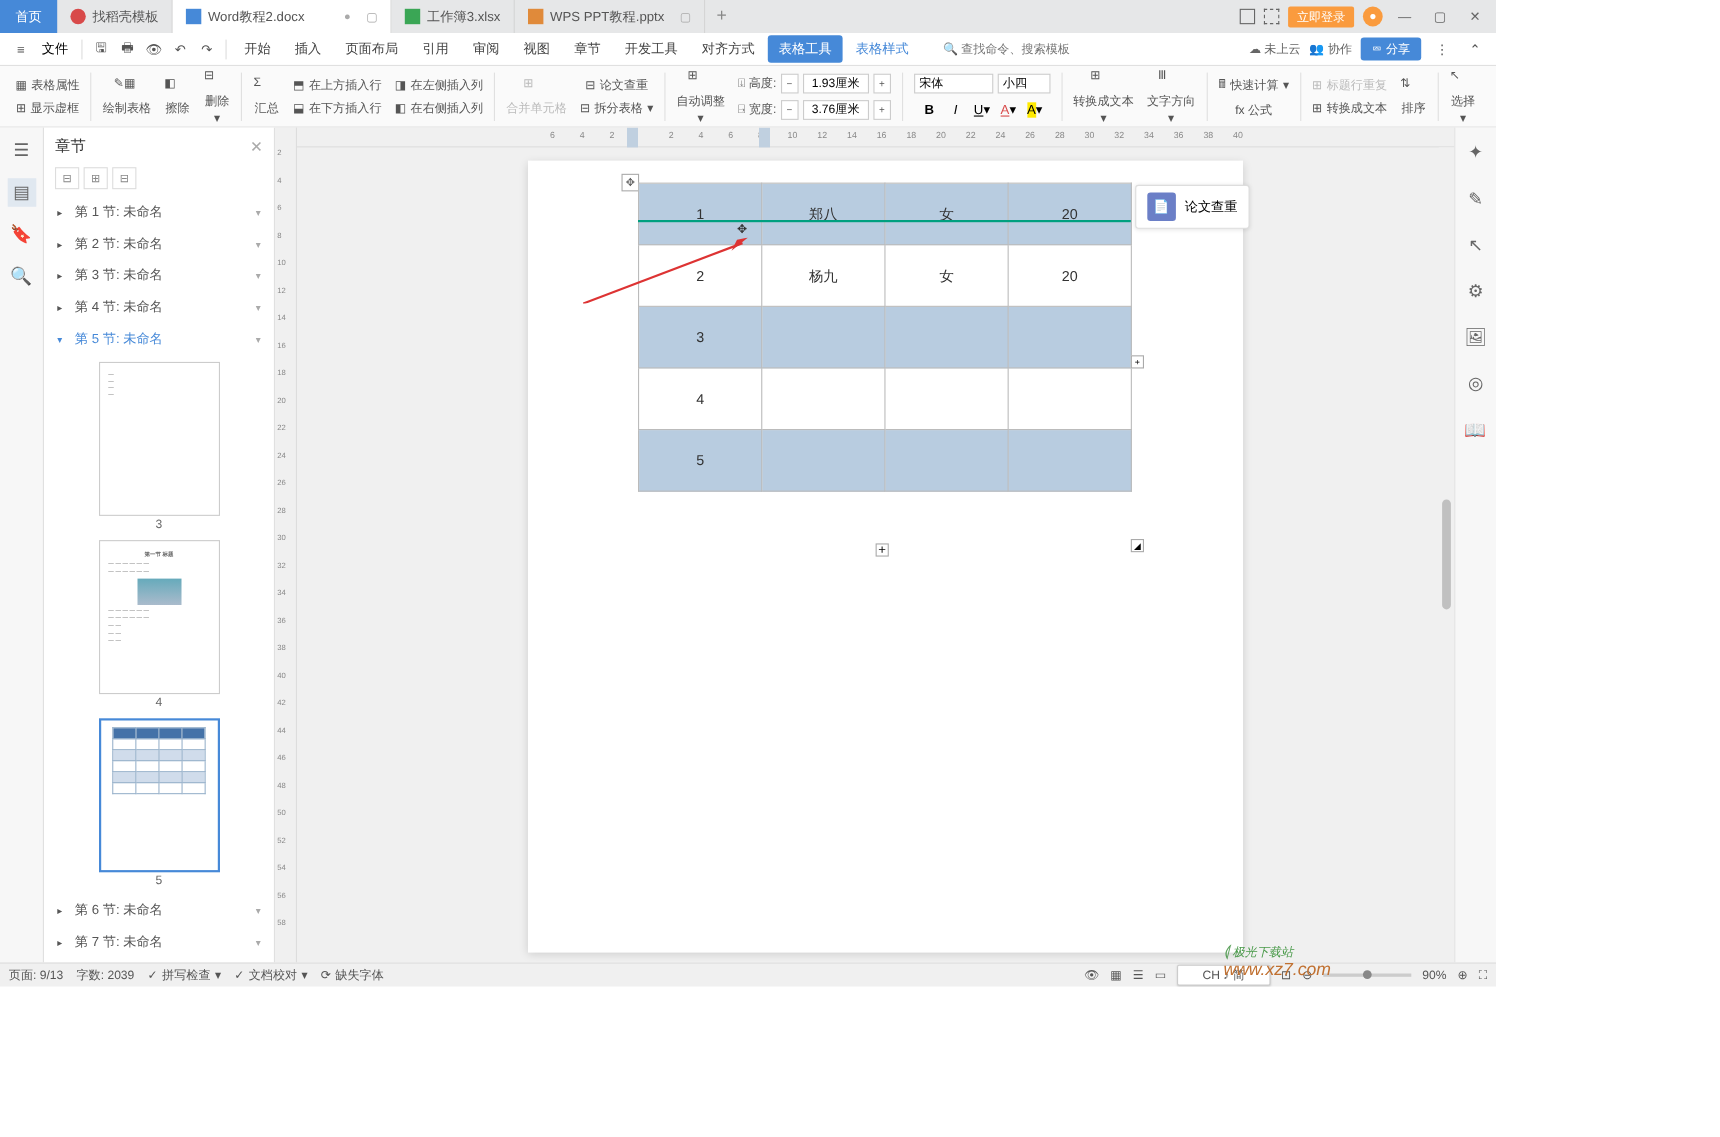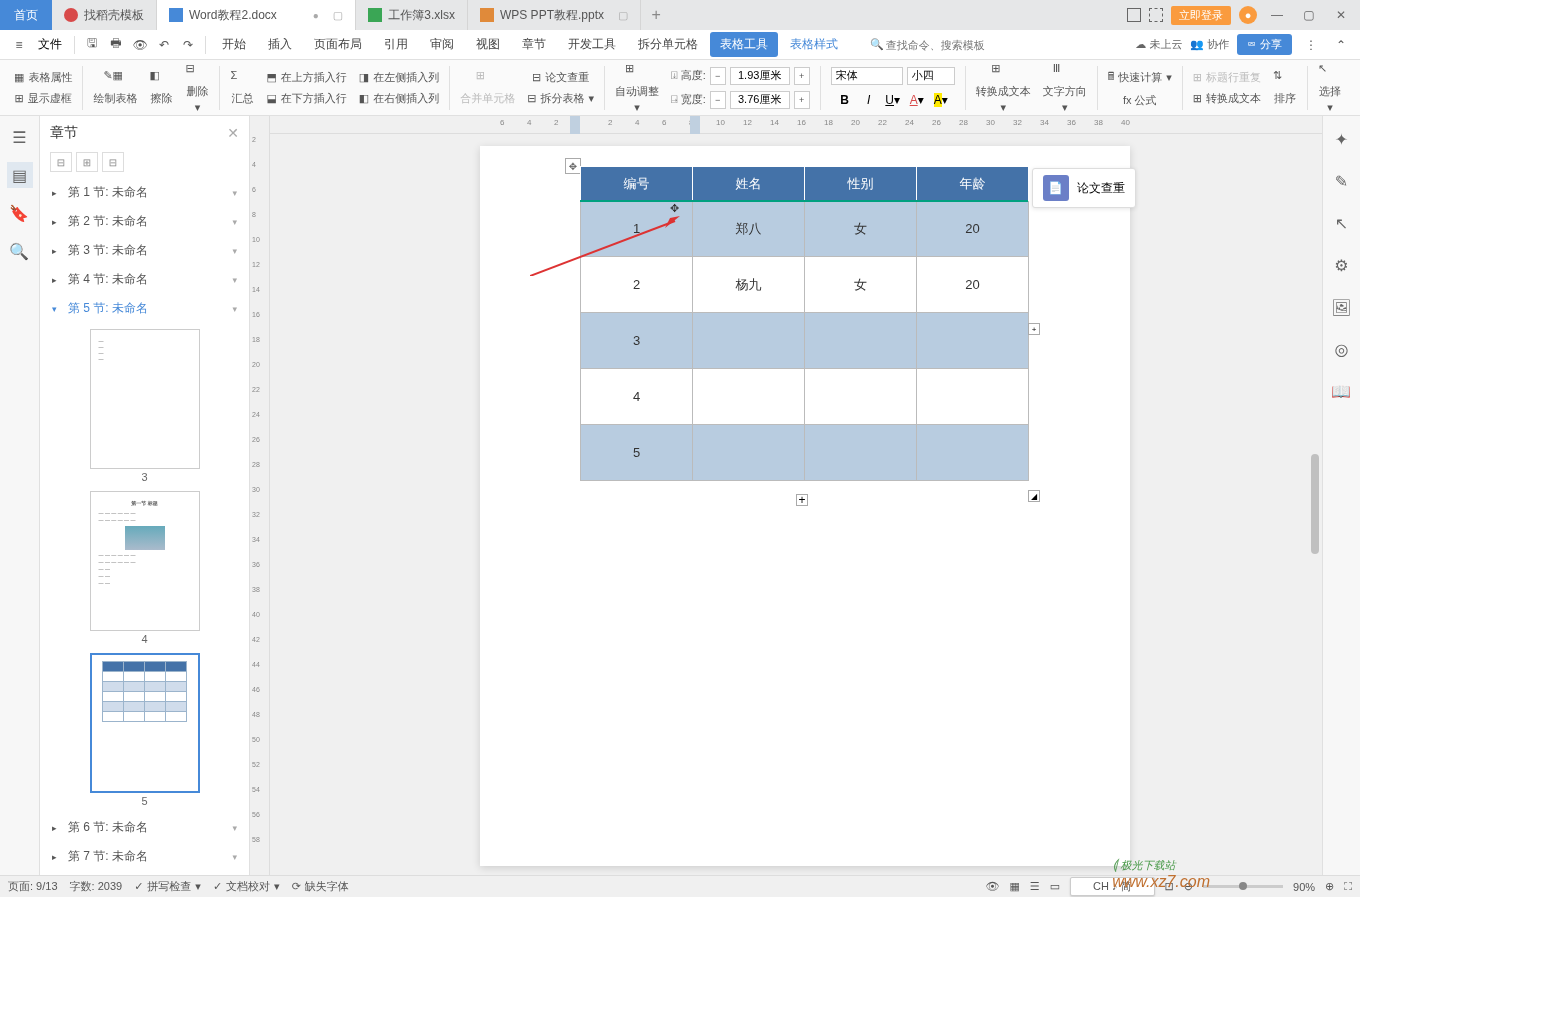--- a/index.html
+++ b/index.html
@@ -161,21 +161,21 @@
   <span class="menu-icon-btn">↷</span>
   <span class="menu-sep"></span>
   <span class="menu-item">开始</span>
   <span class="menu-item">插入</span>
   <span class="menu-item">页面布局</span>
   <span class="menu-item">引用</span>
   <span class="menu-item">审阅</span>
   <span class="menu-item">视图</span>
   <span class="menu-item">章节</span>
   <span class="menu-item">开发工具</span>
-  <span class="menu-item">拆分单元格</span>
+  <span class="menu-item">对齐方式</span>
   <span class="menu-item active">表格工具</span>
   <span class="menu-item link">表格样式</span>
   <span style="margin-left:20px;color:#aaa;font-size:11px">🔍</span>
   <input style="border: none; background: none; font-size: 11px; width: 120px; color: rgb(170, 170, 170);" placeholder="查找命令、搜索模板">
   <div class="menubar-right">
     <span style="font-size:11px">☁ <span>未上云</span></span>
     <span style="font-size:11px">👥 <span>协作</span></span>
     <span class="share-btn">⮹ <span>分享</span></span>
     <span class="menu-icon-btn">⋮</span>
     <span class="menu-icon-btn">⌃</span>
@@ -450,26 +450,20 @@
         <span class="ruler-h-tick" style="left: 824px;">38</span>
         <span class="ruler-h-tick" style="left: 851px;">40</span>
         <div class="ruler-h-tab" style="left: 300px;"></div>
         <div class="ruler-h-tab" style="left: 420px;"></div>
       </div>
     <div class="page"></div>
 
     <div class="move-handle">✥</div>
     <table class="doc-table">
       <tbody>
-          <tr>
-        <th>编号</th>
-        <th>姓名</th>
-        <th>性别</th>
-        <th>年龄</th>
-      </tr>
       <tr class="odd">
             <td>1</td>
             <td>郑八</td>
             <td>女</td>
             <td>20</td>
           </tr>
       <tr class="even">
             <td>2</td>
             <td>杨九</td>
             <td>女</td>

